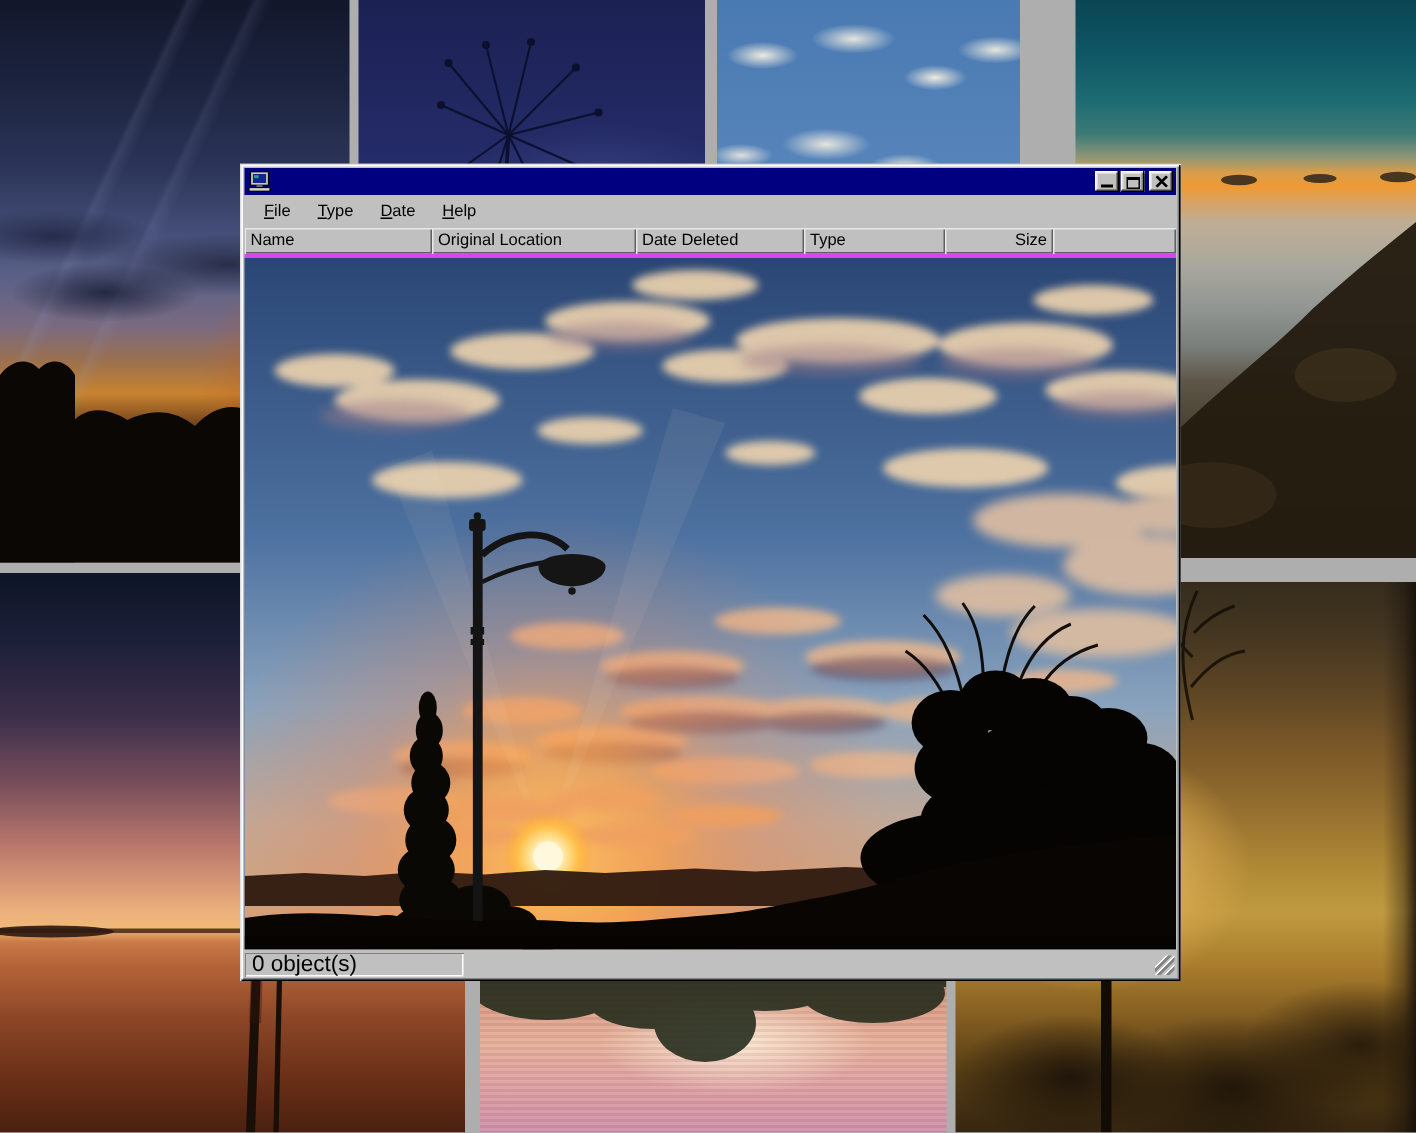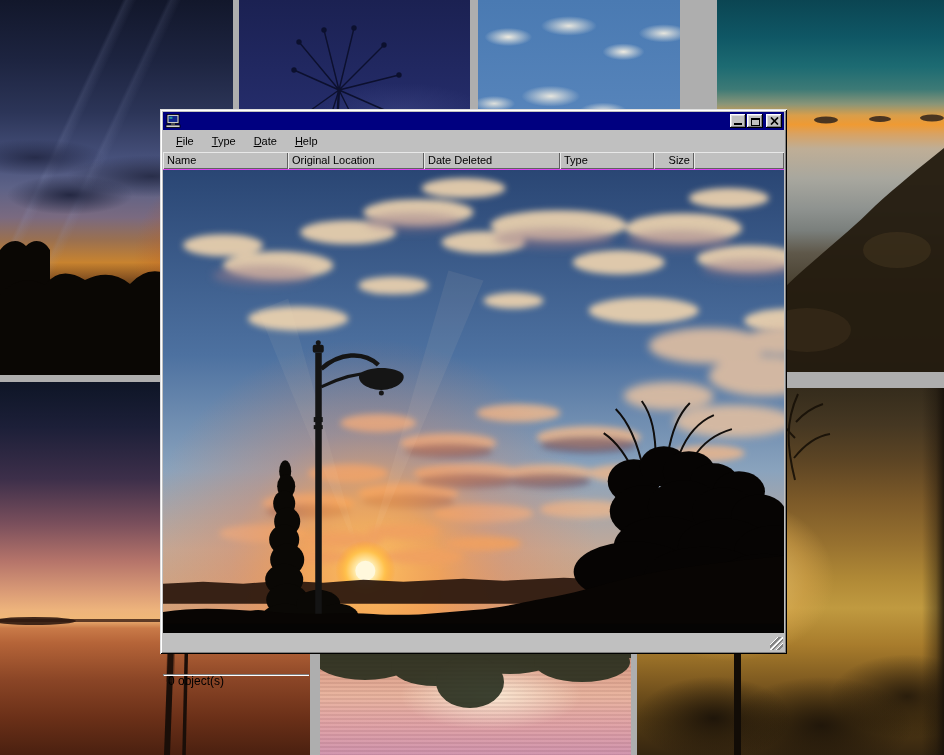--- a/index.html
+++ b/index.html
@@ -71,30 +71,30 @@
   .tbtns{display:flex;align-items:center;gap:0;}
   .tb{width:16px;height:14px;background:#c0c0c0;margin-left:1px;
     box-shadow:inset -1px -1px #000, inset 1px 1px #fff, inset -2px -2px #808080, inset 2px 2px #dfdfdf;
     display:flex;align-items:flex-end;justify-content:center;box-sizing:border-box;}
   .tb.close{margin-left:3px;align-items:center;}
   .g-min{width:8px;height:2px;background:#000;margin-bottom:3px;}
   .g-max{width:9px;height:8px;border:1px solid #000;border-top-width:2px;box-sizing:border-box;margin-bottom:2px;}
   .menubar{height:22px;display:flex;align-items:center;padding-left:6px;gap:4px;flex:0 0 auto;}
   .mi{display:inline-block;font-size:11px;color:#000;padding:2px 7px;}
   .mi::first-letter{text-decoration:underline;}
-  .cols{height:17px;display:flex;flex:0 0 auto;border-bottom:1px solid #d946ef;}
+  .cols{height:17px;display:flex;flex:0 0 auto;border-bottom:3px solid #d946ef;}
   .col{box-sizing:border-box;font-size:11px;line-height:16px;color:#000;padding:0 4px;background:#c0c0c0;
     box-shadow:inset 1px 1px #e8e8e8, inset -1px -1px #606060;white-space:nowrap;overflow:hidden;flex:0 0 auto;}
   .col-size{text-align:right;}
   .col-fill{flex:1 1 auto;}
   .client{flex:1 1 auto;position:relative;overflow:hidden;background:#3a5a88;}
   .client svg{position:absolute;left:0;top:0;width:100%;height:100%;}
   .statusbar{height:18px;flex:0 0 auto;display:flex;gap:3px;padding-top:2px;box-sizing:border-box;position:relative;}
-  .sp{box-shadow:inset 1px 1px #808080, inset -1px -1px #fff;font-size:12px;color:#000;
-    padding:1px 5px;box-sizing:border-box;line-height:13px;margin-top:39px;}
+  .sp{box-shadow:inset 1px 1px #808080, inset -1px -1px #fff;font-size:15px;color:#000;
+    padding:1px 5px;box-sizing:border-box;line-height:13px;}
   .sp1{width:146px;flex:0 0 auto;}
   .sp2{flex:1 1 auto;}
   .grip{position:absolute;right:1px;bottom:1px;width:13px;height:13px;
     background:
       linear-gradient(135deg, transparent 0 5px, #fdfdfd 5px 6px, #848484 6px 8px, transparent 8px 9px, #fdfdfd 9px 10px, #848484 10px 12px, transparent 12px 13px, #fdfdfd 13px 14px, #848484 14px 16px, transparent 16px);}
 </style>
 </head>
 <body>
 
 <div class="tile" id="tile-rays">
@@ -217,23 +217,23 @@
   </div>
   <div class="menubar">
     <span class="mi">File</span>
     <span class="mi">Type</span>
     <span class="mi">Date</span>
     <span class="mi">Help</span>
   </div>
   <div class="cols">
     <span class="col" style="width:125px">Name</span>
     <span class="col" style="width:136px">Original Location</span>
-    <span class="col" style="width:136px">Date Deleted</span>
+    <span class="col" style="width:112px">Date Deleted</span>
     <span class="col" style="width:94px">Type</span>
-    <span class="col col-size" style="width:40px">Size</span>
+    <span class="col col-size" style="width:72px">Size</span>
     <span class="col col-fill"></span>
   </div>
   <div class="client">
     <svg viewBox="0 0 620 461" preserveAspectRatio="none">
       <defs>
         <linearGradient id="skyg" x1="0" y1="0" x2="0" y2="1">
           <stop offset="0" stop-color="#2a4674"></stop>
           <stop offset="0.4" stop-color="#4d71a0"></stop>
           <stop offset="0.65" stop-color="#8aa3bd"></stop>
           <stop offset="0.82" stop-color="#c2a998"></stop>

